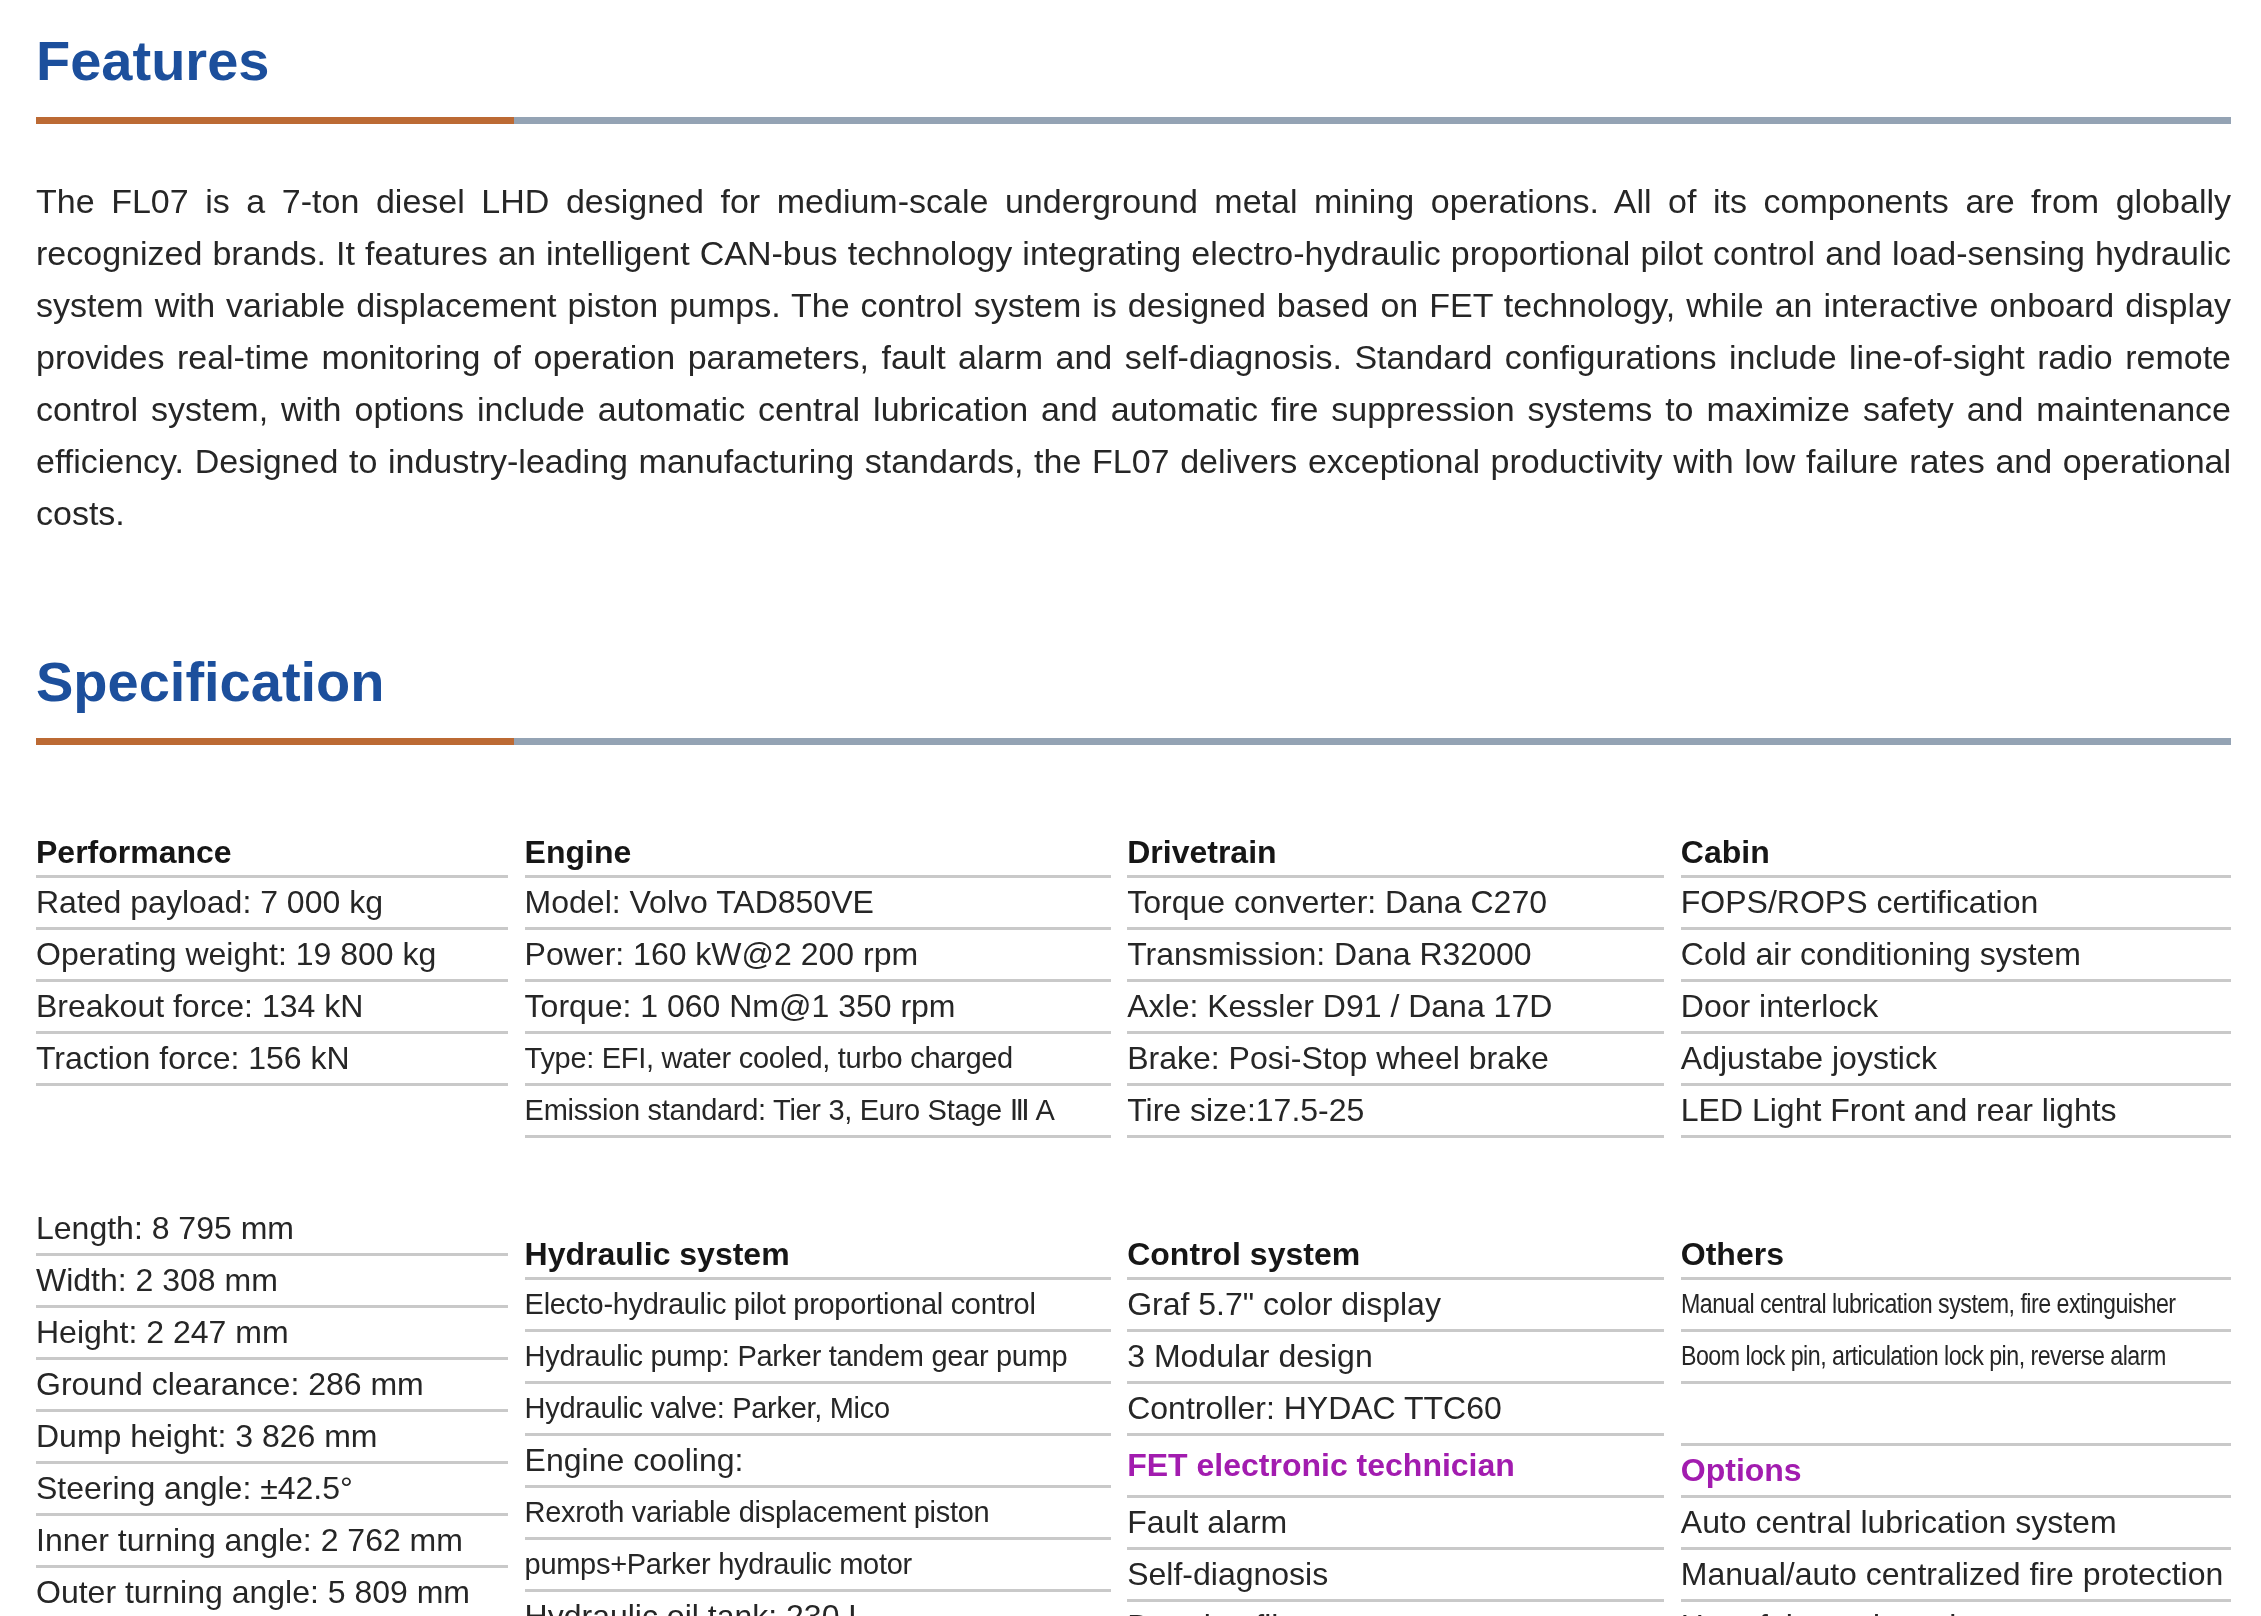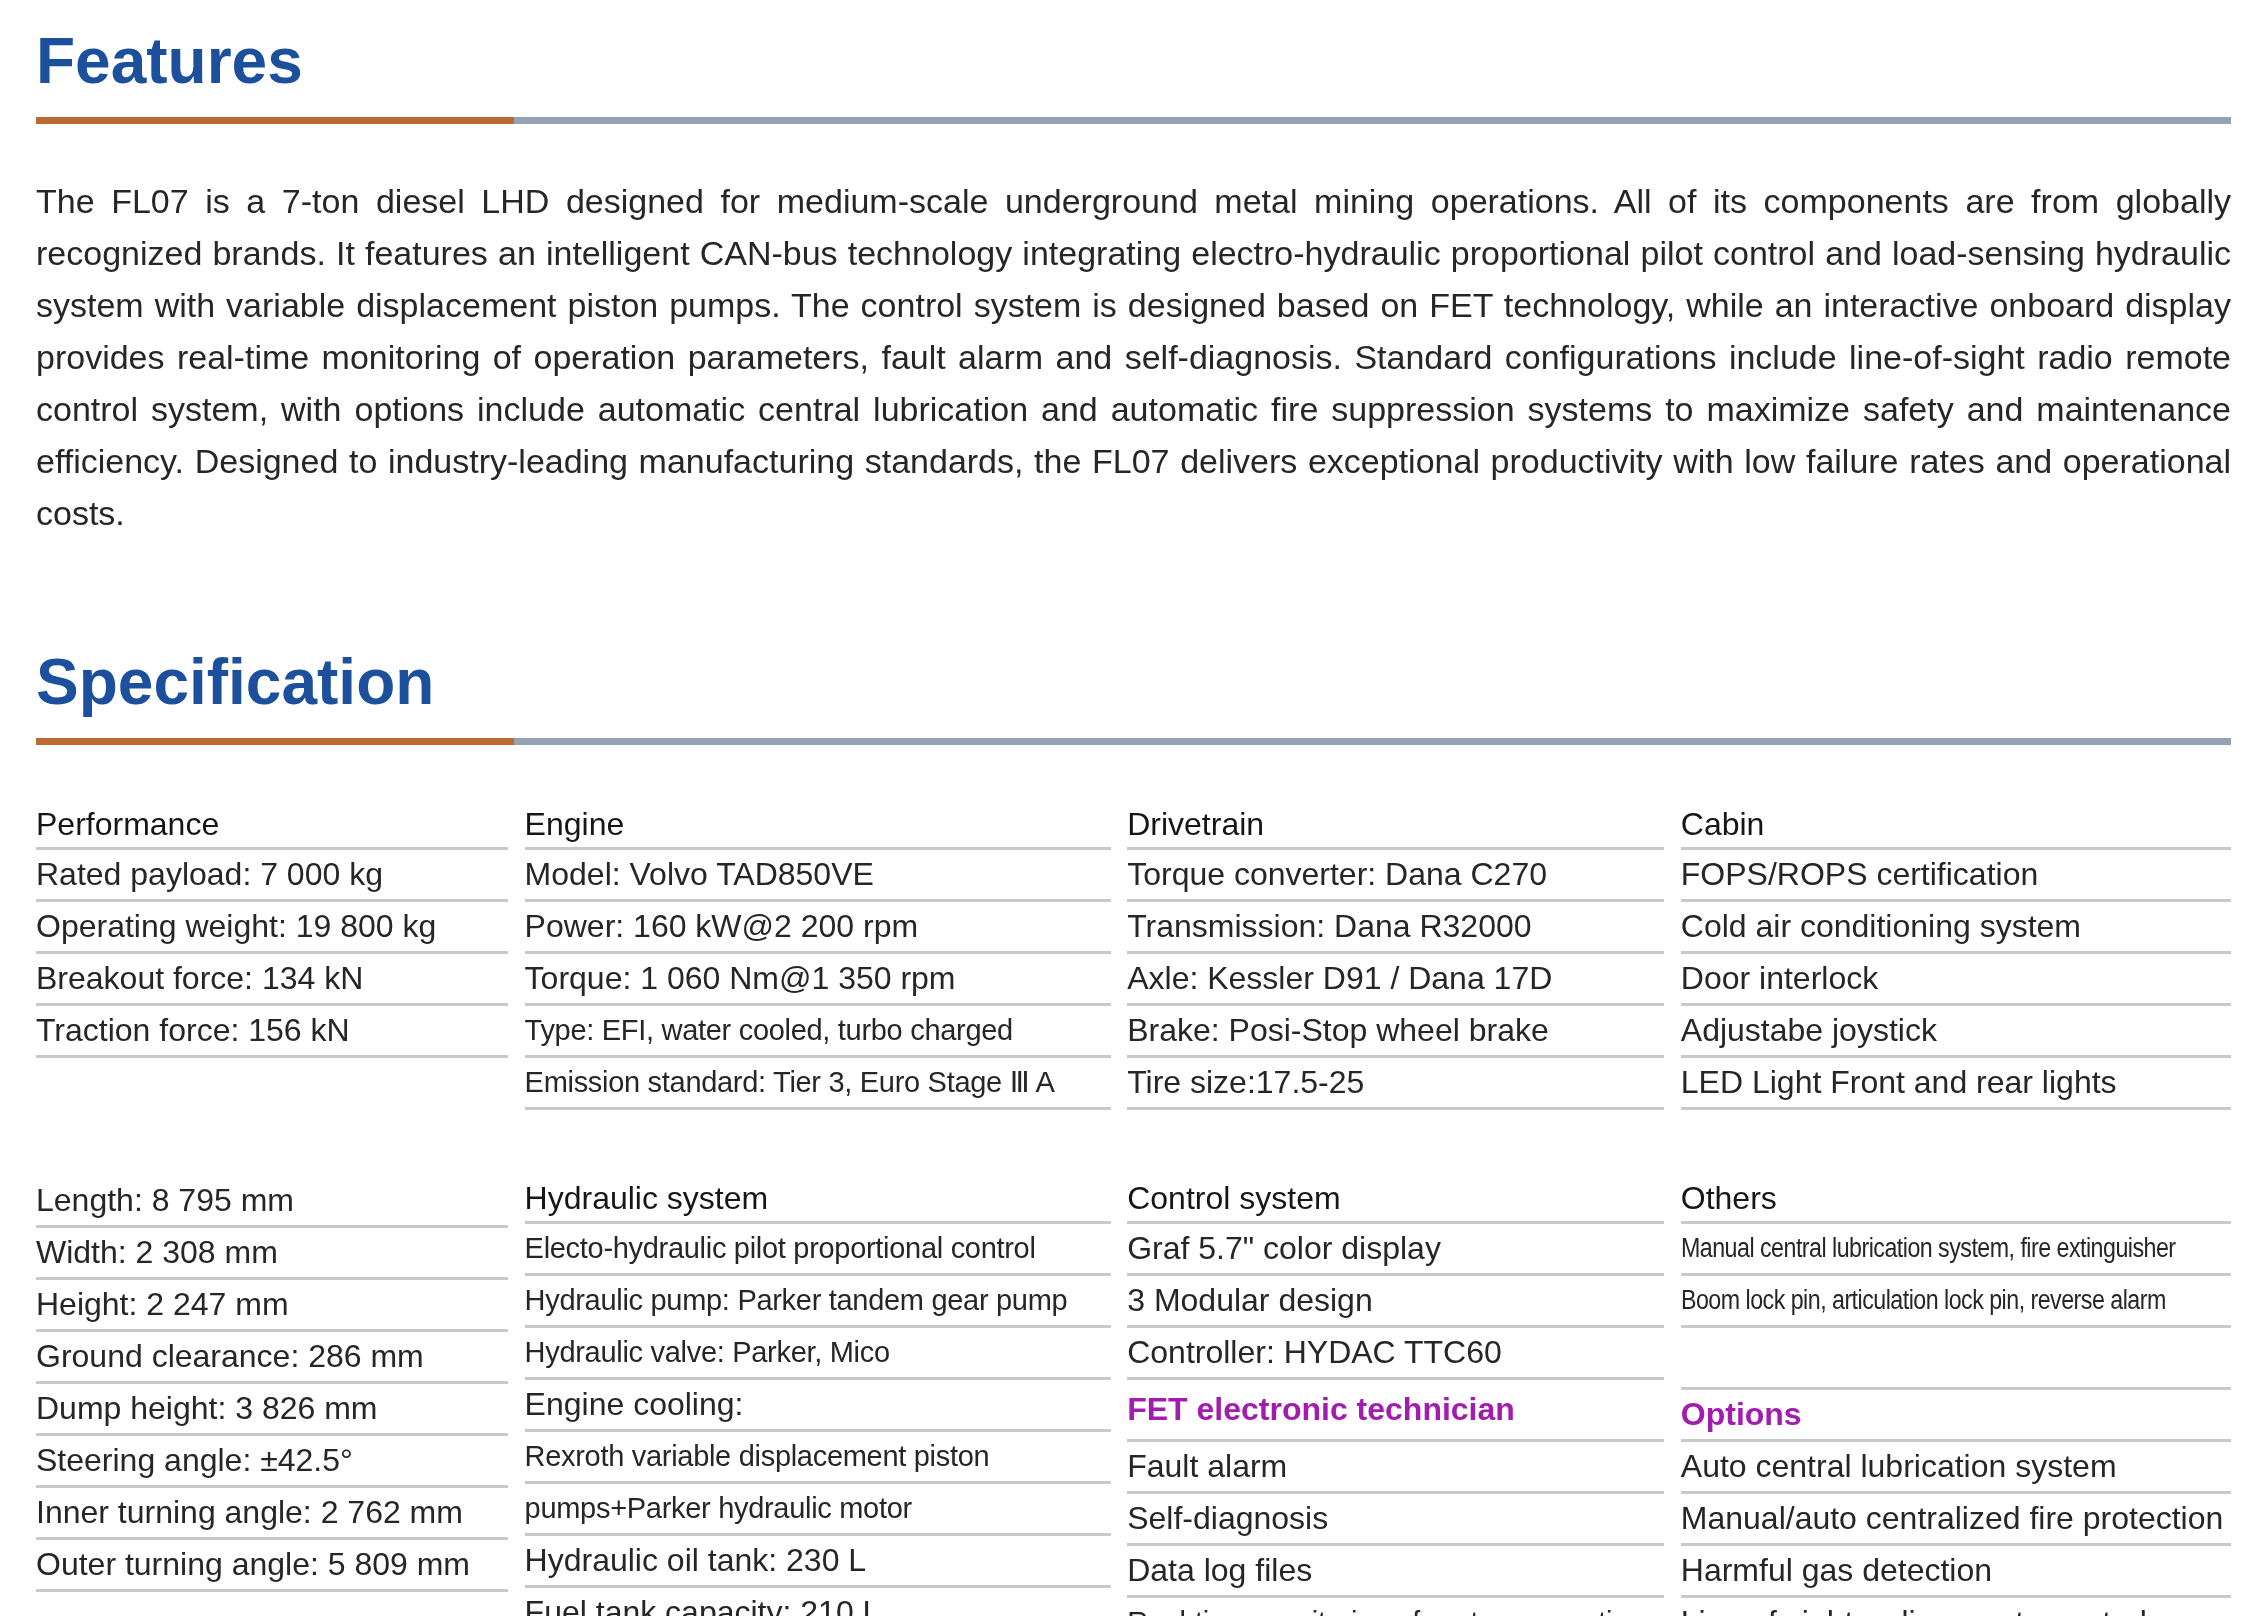--- a/index.html
+++ b/index.html
@@ -10,39 +10,39 @@
     --text:#262626;
   }
   html,body{margin:0;padding:0;}
   body{
     width:2261px;height:1616px;overflow:hidden;background:#ffffff;
     font-family:"Liberation Sans","DejaVu Sans",sans-serif;
     color:var(--text);
   }
   .page{padding:25.5px 30px 0 36px;}
   h1{
-    margin:0;font-size:64px;line-height:70px;font-weight:bold;
+    margin:0;font-size:56px;line-height:70px;font-weight:bold;
     color:var(--heading-blue);
   }
   .spec-title{margin-top:108px;}
   .rule{
     height:6.4px;margin-top:21.7px;
     background:linear-gradient(90deg,var(--rule-orange) 0,var(--rule-orange) 478px,var(--rule-gray) 478px,var(--rule-gray) 100%);
   }
   .intro{
     margin:51px 0 0 0;font-size:34px;line-height:52px;
     text-align:justify;color:var(--text);
   }
   .band{display:grid;grid-template-columns:472px 586px 537px 550px;column-gap:16.6px;}
   .band1{margin-top:57px;}
   .band2{margin-top:66px;}
   .col-header{
     height:45px;border-bottom:3.2px solid var(--row-line);
     display:flex;align-items:center;
-    font-weight:normal;font-size:32px;color:#161616;
+    font-weight:bold;font-size:32px;color:#161616;margin-top:28px;
   }
   .row{
     height:49px;border-bottom:3.2px solid var(--row-line);
     display:flex;align-items:center;font-size:32px;
   }
   .row.tall{height:59px;}
   .row.small .txt{font-size:29px;letter-spacing:-0.3px;}
   .row.xsmall .txt{font-size:27px;letter-spacing:-0.6px;transform:scaleX(0.86);transform-origin:left center;white-space:nowrap;}
   .row.bold{font-weight:bold;color:#a21caf;}
   .txt{display:inline-block;}

